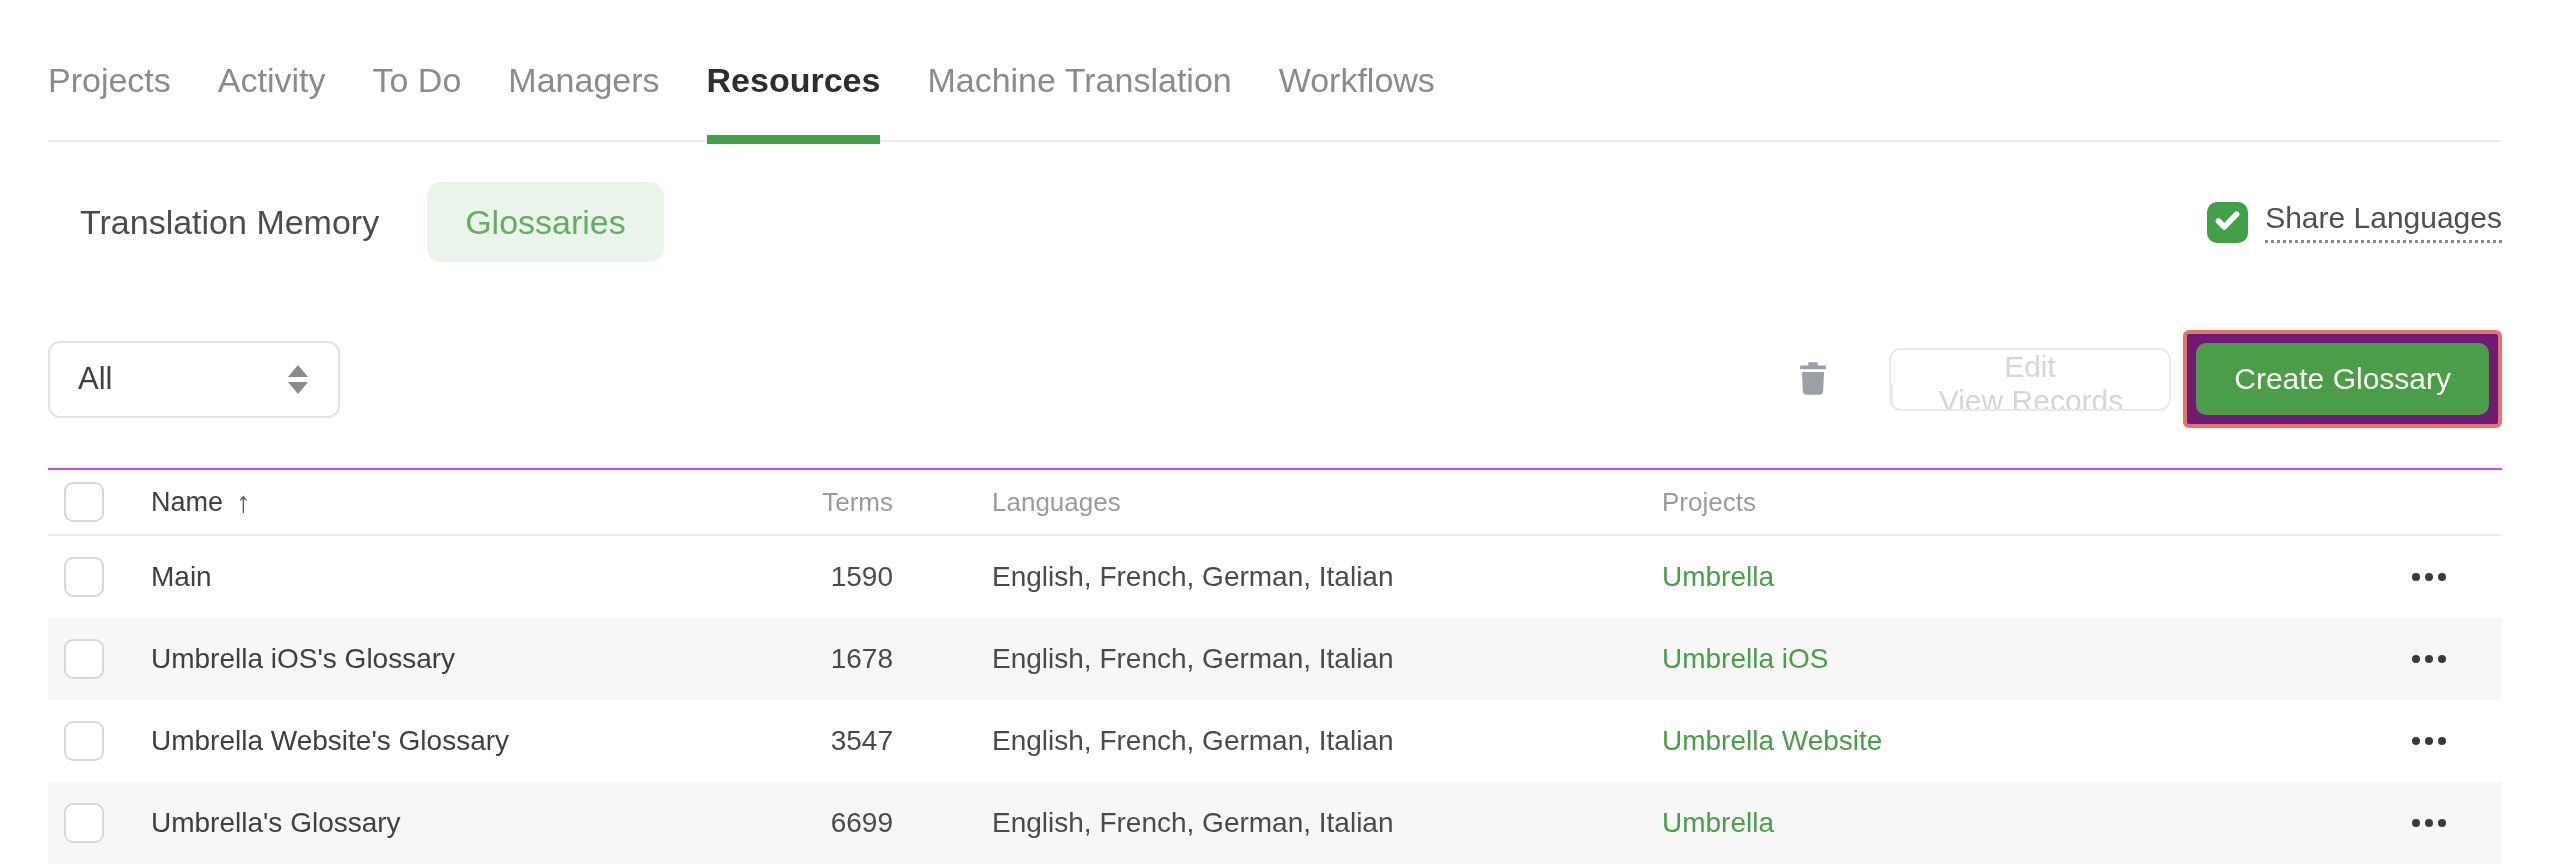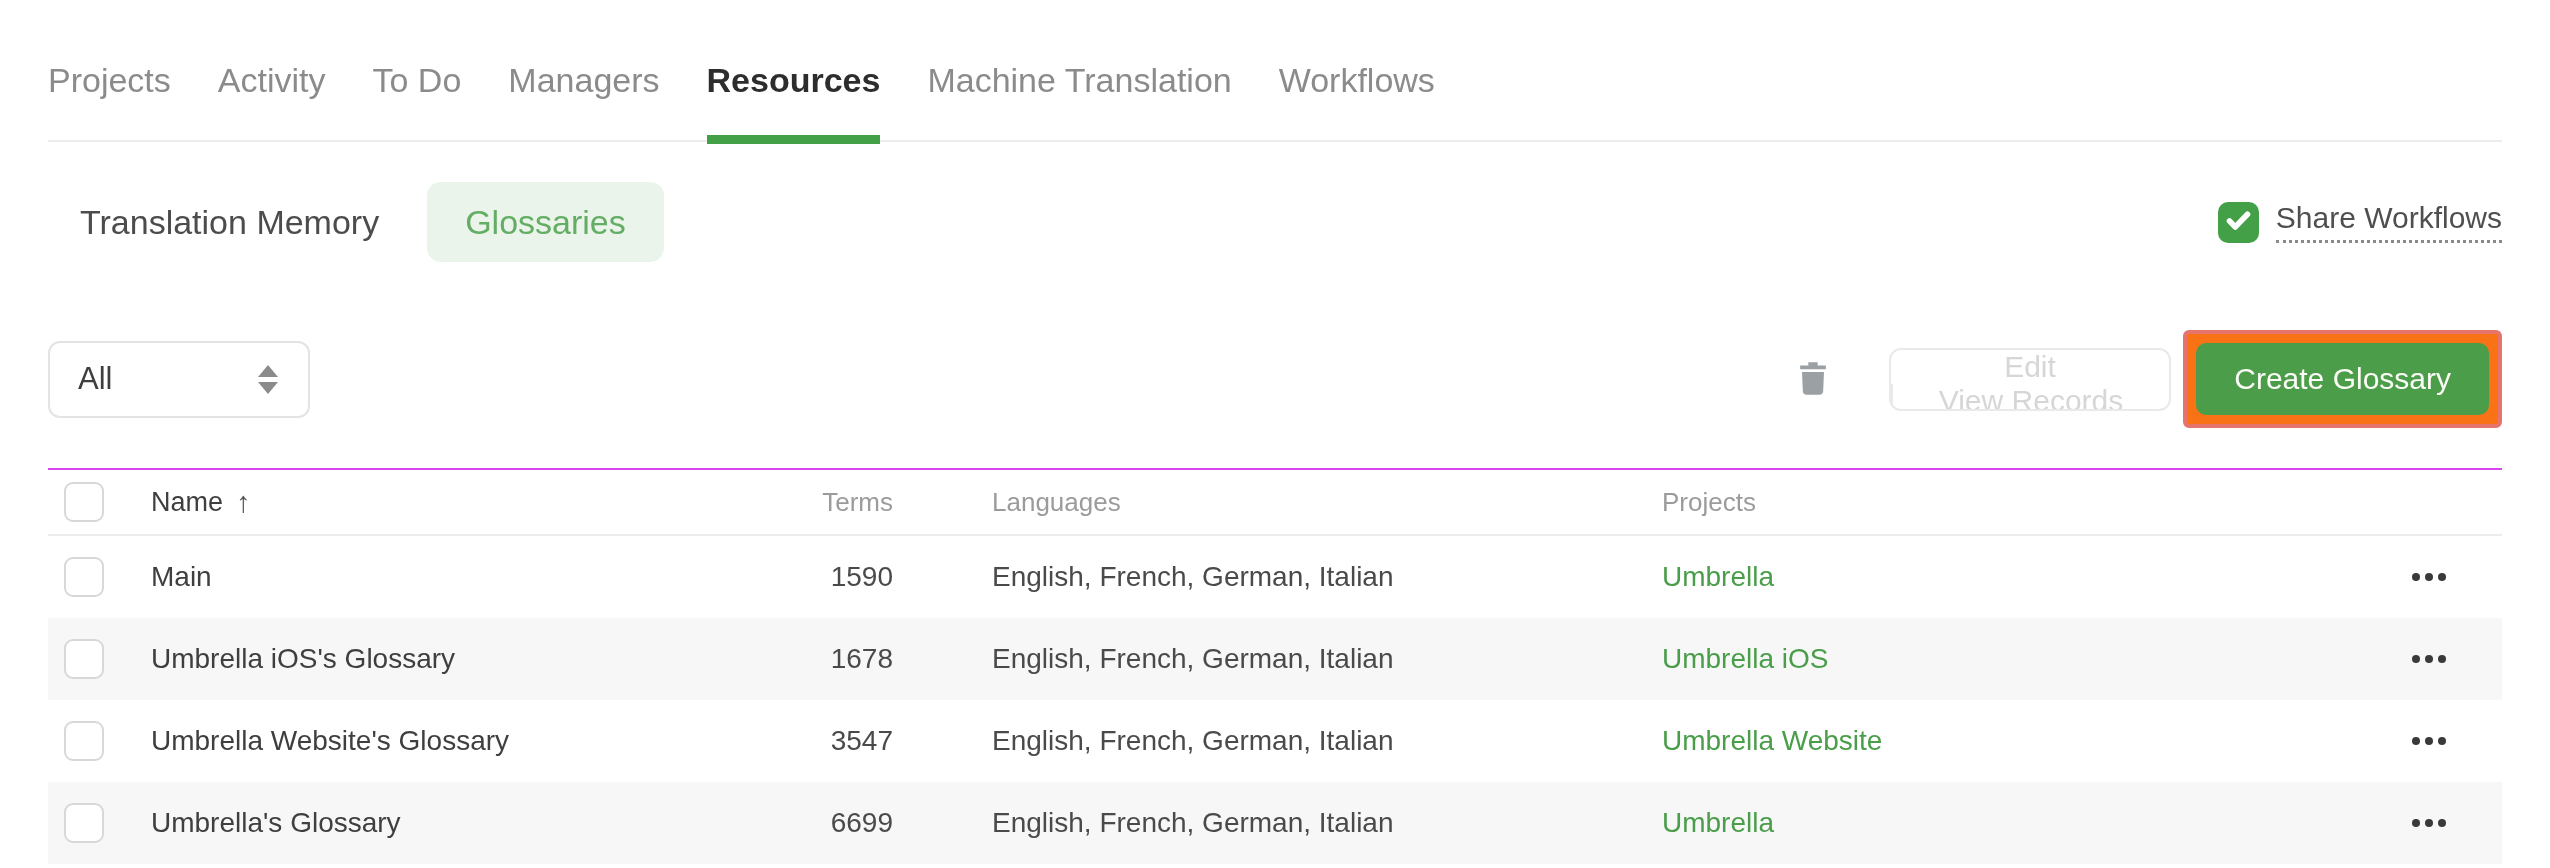--- a/index.html
+++ b/index.html
@@ -19,33 +19,33 @@
   .subnav-left { display:flex; align-items:center; }
   .subtab { font-size:34px; color:#4c4c4c; padding:0 32px; height:80px; display:flex; align-items:center; border-radius:14px; cursor:pointer; }
   .subtab.active { background:#eaf4ea; color:#64ad64; padding:16px 38px; margin-left:16px; }
   .share { display:flex; align-items:center; gap:17px; }
   .share-check { width:41px; height:41px; background:#43a047; border-radius:10px; display:flex; align-items:center; justify-content:center; flex:0 0 auto; }
   .share-check svg { width:27px; height:27px; }
   .share-label { font-size:30px; color:#4f4f4f; border-bottom:3px dotted #8a8a8a; padding-bottom:5px; cursor:pointer; }
 
   
   .toolbar { display:flex; align-items:center; justify-content:space-between; margin-top:68px; }
-  .select { width:262px; height:77px; border:2px solid #e3e3e3; border-radius:12px; display:flex; align-items:center; justify-content:space-between; padding:0 30px 0 28px; cursor:pointer; background:#fff; }
+  .select { width:292px; height:77px; border:2px solid #e3e3e3; border-radius:12px; display:flex; align-items:center; justify-content:space-between; padding:0 30px 0 28px; cursor:pointer; background:#fff; }
   .select-value { font-size:31px; color:#3f3f3f; }
   .select-arrows { display:flex; flex-direction:column; gap:5px; }
   .tri-up { width:0; height:0; border-left:10px solid transparent; border-right:10px solid transparent; border-bottom:12px solid #8b8b8b; }
   .tri-down { width:0; height:0; border-left:10px solid transparent; border-right:10px solid transparent; border-top:12px solid #8b8b8b; }
   .toolbar-right { display:flex; align-items:center; }
   .trash-btn { background:none; border:none; cursor:pointer; margin-right:56px; display:flex; align-items:center; }
   .trash-btn svg { width:40px; height:42px; fill:#9aa0a3; }
   .btn-group { display:flex; align-items:stretch; border:2px solid #e9e9e9; border-radius:12px; height:63px; overflow:hidden; background:#fff;flex-direction:column; }
   .ghost-btn { background:none; border:none; font-size:30px; color:#d6d6d6; font-family:inherit; cursor:default; }
   .ghost-btn.edit { padding:0 38px; }
   .ghost-btn.view { padding:0 46px; border-left:2px solid #e9e9e9; }
-  .annotation { margin-left:12px; border:4px solid #e5746c; background:#f97316; border-radius:6px; padding:9px; }
+  .annotation { margin-left:12px; border:4px solid #e5746c; background:#701a75; border-radius:6px; padding:9px; }
   .create-btn { background:#4b9d49; color:#fcfcf7; border:none; border-radius:10px; height:72px; padding:0 38px; font-size:30px; font-family:inherit; cursor:pointer; }
 
   
   .table { margin-top:40px; }
   .trow { display:grid; grid-template-columns:103px 590px 152px 670px 752px 1fr; align-items:center; }
   .thead { height:68px; border-top:2px solid #d946ef; border-bottom:2px solid #ececec; }
   .th { font-size:26px; color:#9b9b9b; }
   .th-name { font-size:27px; color:#3f3f3f; cursor:pointer; display:flex; align-items:center; gap:13px; }
   .sort-arrow { font-size:29px; color:#555; }
   .th-terms { text-align:right; cursor:pointer; }
@@ -85,21 +85,21 @@
         <div class="subtab active">Glossaries</div>
       </div>
       <div class="share">
         <span class="share-check">
           <span>
             <svg viewBox="0 0 24 24" width="27" height="27">
                 <path d="M4 12.5l5.2 5.2L20 6.5" stroke="#ffffff" stroke-width="5" fill="none" stroke-linecap="round" stroke-linejoin="round"></path>
               </svg>
           </span>
         </span>
-        <span class="share-label">Share Workflows</span>
+        <span class="share-label">Share Languages</span>
       </div>
     </div>
 
     <div class="toolbar">
       <div class="select">
         <span class="select-value">All</span>
         <span class="select-arrows">
           <span class="tri-up"></span>
             <span class="tri-down"></span>
         </span>

